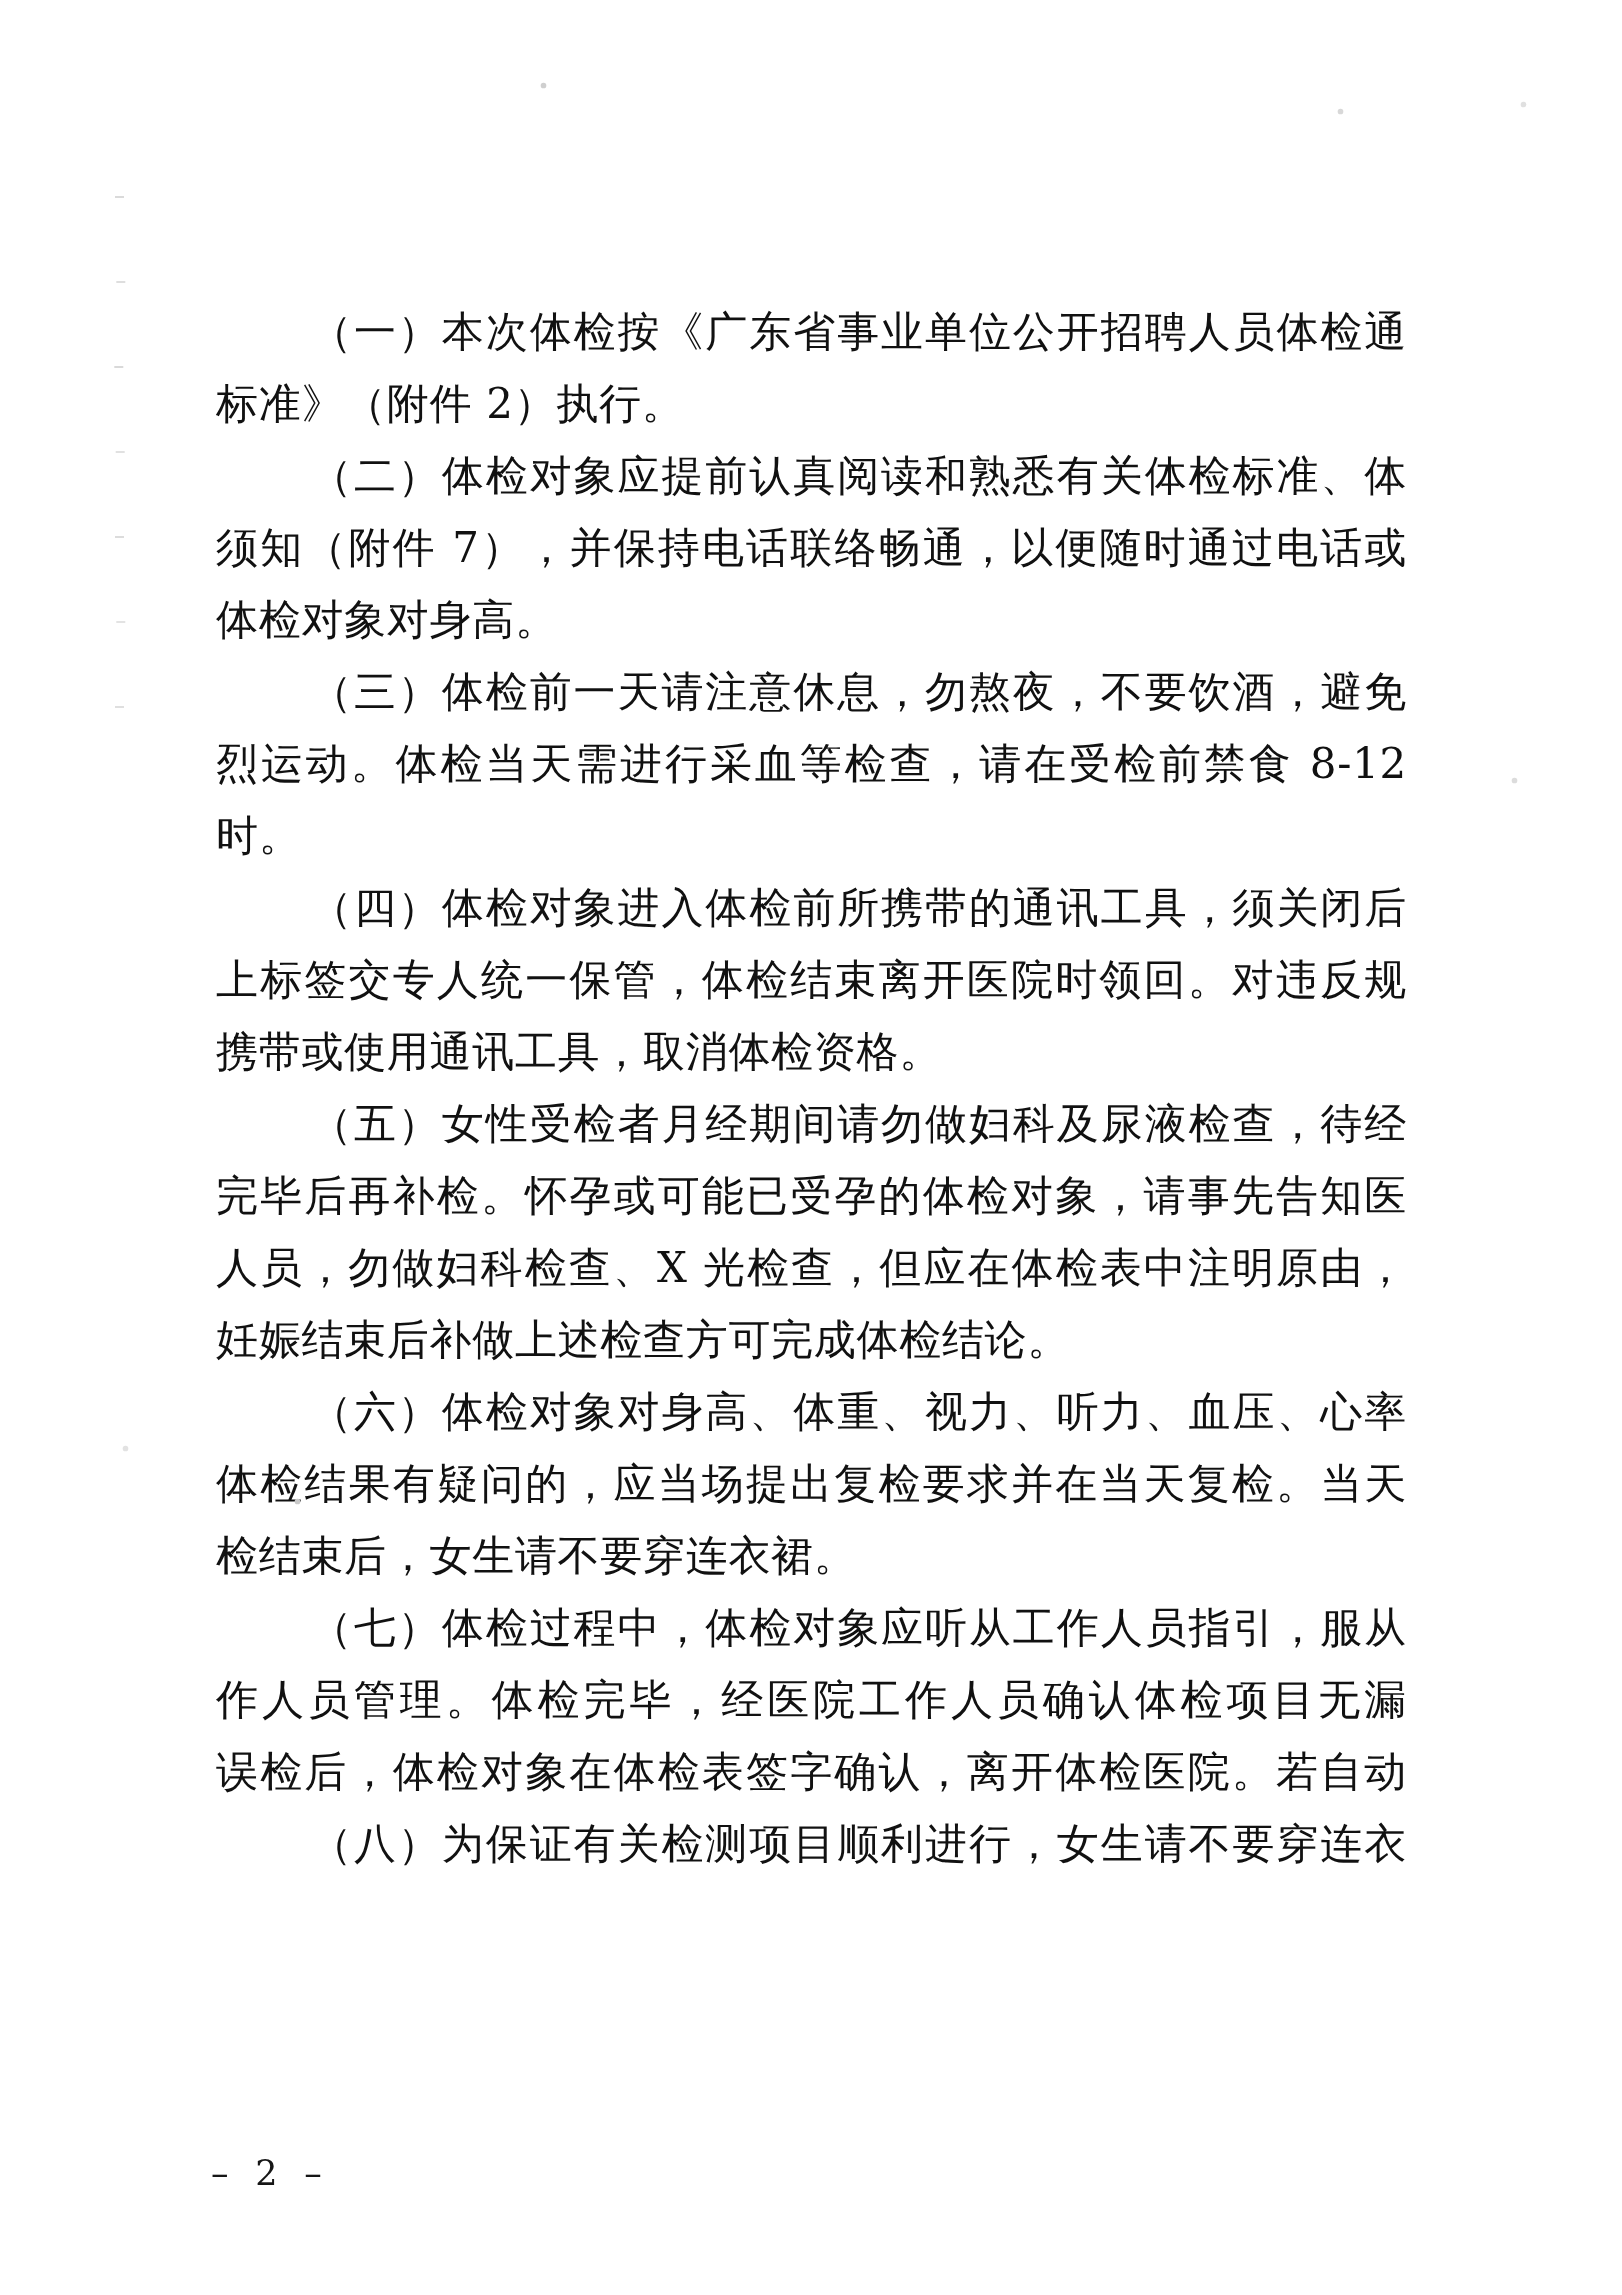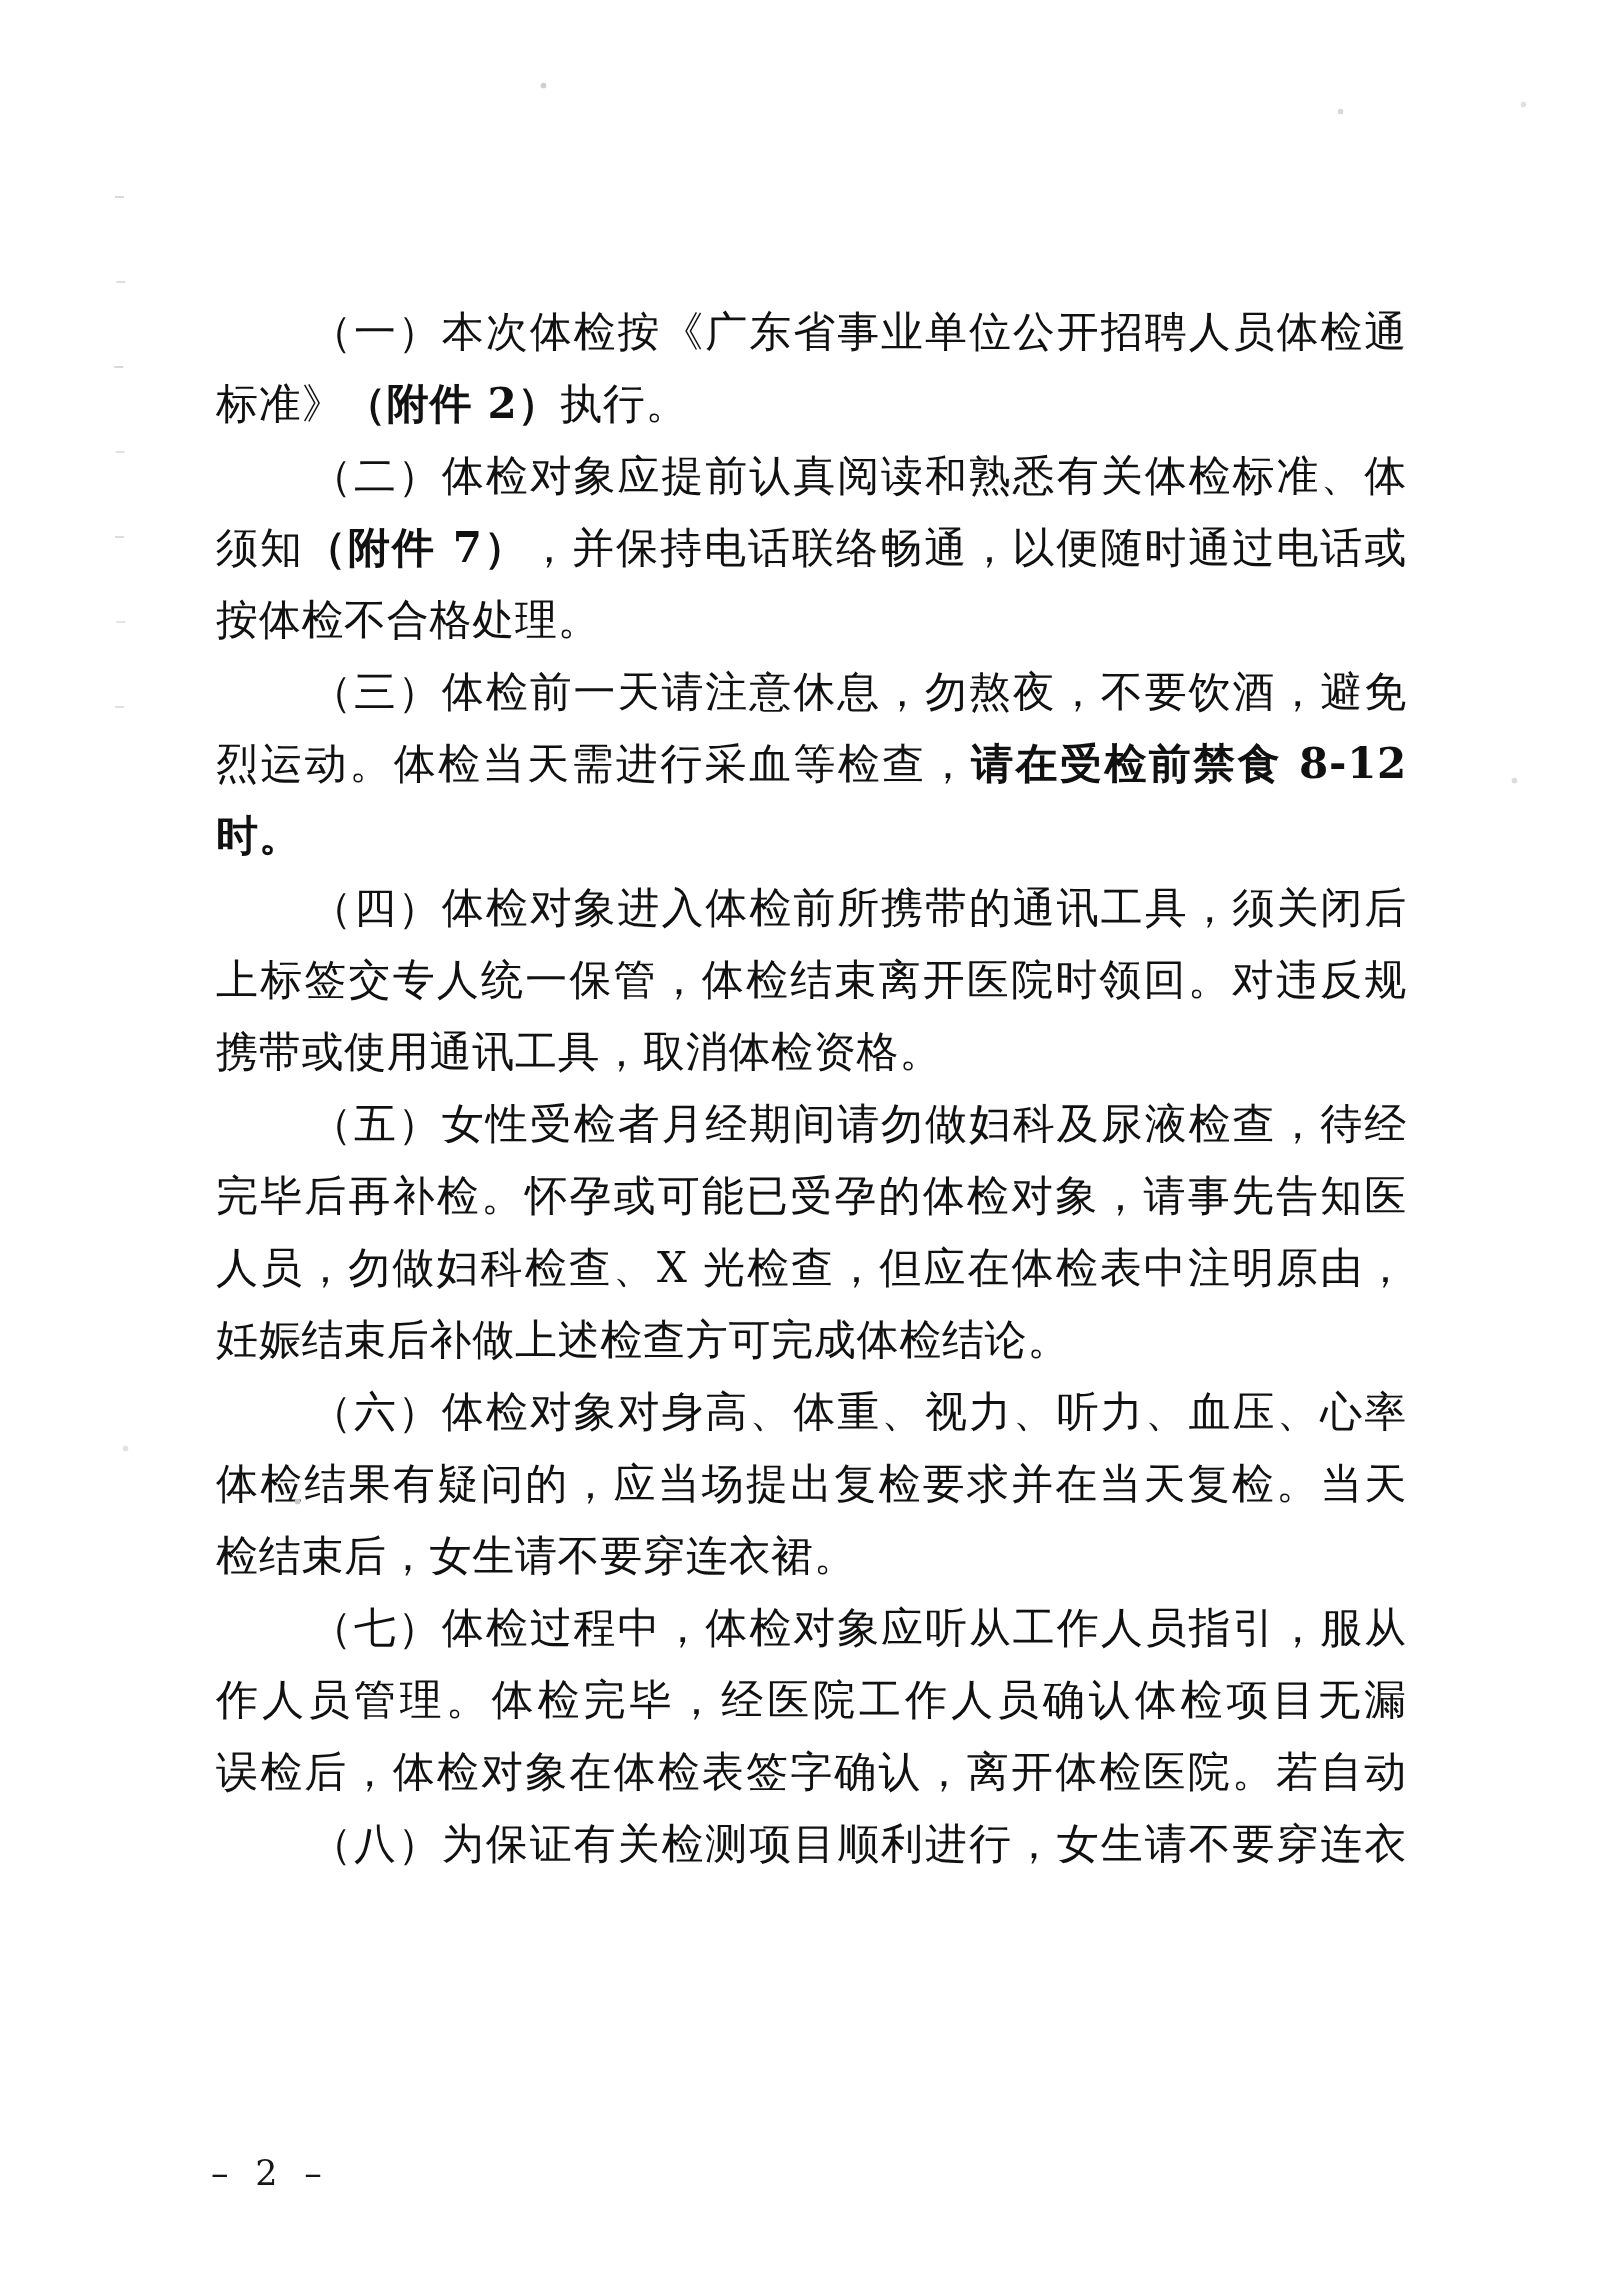--- a/index.html
+++ b/index.html
@@ -19,21 +19,21 @@
   }
   .line {
     height: 72px;
     line-height: 72px;
     font-size: 42px;
     overflow: hidden;
     letter-spacing: 0.7px;
   }
   .line.indent { text-indent: 94px; }
   .line.justify { text-align: justify; text-align-last: justify; }
-  .seg.bold { font-weight: bold; }
+  .seg.bold { font-weight: normal; }
   #footer {
     position: absolute;
     left: 211px; top: 2154px;
     font-size: 35px;
     line-height: 39px;
     color: #161616;
     word-spacing: 13px;
     letter-spacing: 1.3px;
   }
   
@@ -65,21 +65,21 @@
 </style>
 </head>
 <body>
 
 <div class="page">
   <div id="doc">
       <div class="line indent justify"><span class="seg">（一）本次体检按《广东省事业单位公开招聘人员体检通用</span></div>
       <div class="line"><span class="seg">标准》</span><span class="seg bold">（附件 2）</span><span class="seg">执行。</span></div>
       <div class="line indent justify"><span class="seg">（二）体检对象应提前认真阅读和熟悉有关体检标准、体检</span></div>
       <div class="line justify"><span class="seg">须知</span><span class="seg bold">（附件 7）</span><span class="seg">，并保持电话联络畅通，以便随时通过电话或手</span></div>
-      <div class="line"><span class="seg">按体检不合格处理。</span></div>
+      <div class="line"><span class="seg">体检对象对身高。</span></div>
       <div class="line indent justify"><span class="seg">（三）体检前一天请注意休息，勿熬夜，不要饮酒，避免剧</span></div>
       <div class="line justify"><span class="seg">烈运动。体检当天需进行采血等检查，</span><span class="seg bold">请在受检前禁食 8-12 小</span></div>
       <div class="line"><span class="seg bold">时。</span></div>
       <div class="line indent justify"><span class="seg">（四）体检对象进入体检前所携带的通讯工具，须关闭后贴</span></div>
       <div class="line justify"><span class="seg">上标签交专人统一保管，体检结束离开医院时领回。对违反规定</span></div>
       <div class="line"><span class="seg">携带或使用通讯工具，取消体检资格。</span></div>
       <div class="line indent justify"><span class="seg">（五）女性受检者月经期间请勿做妇科及尿液检查，待经期</span></div>
       <div class="line justify"><span class="seg">完毕后再补检。怀孕或可能已受孕的体检对象，请事先告知医护</span></div>
       <div class="line justify"><span class="seg">人员，勿做妇科检查、X 光检查，但应在体检表中注明原由，待</span></div>
       <div class="line"><span class="seg">妊娠结束后补做上述检查方可完成体检结论。</span></div>

